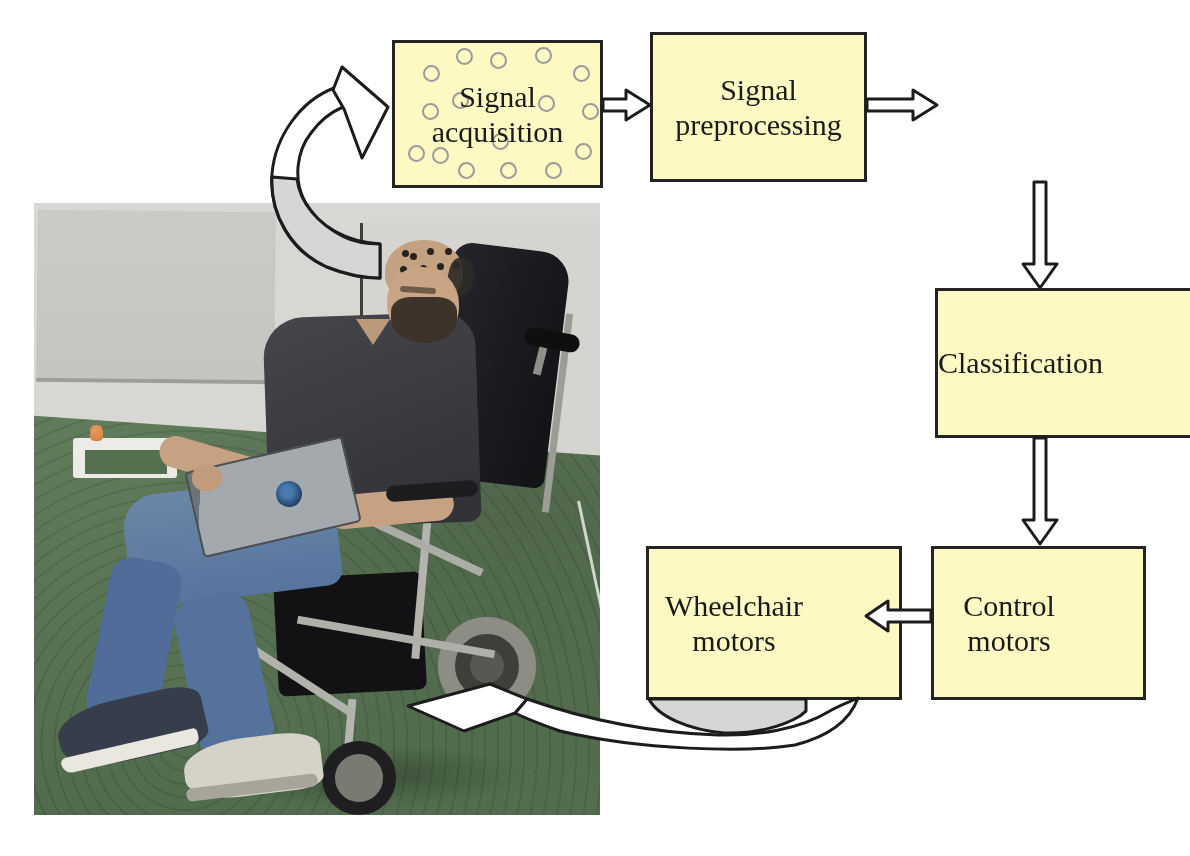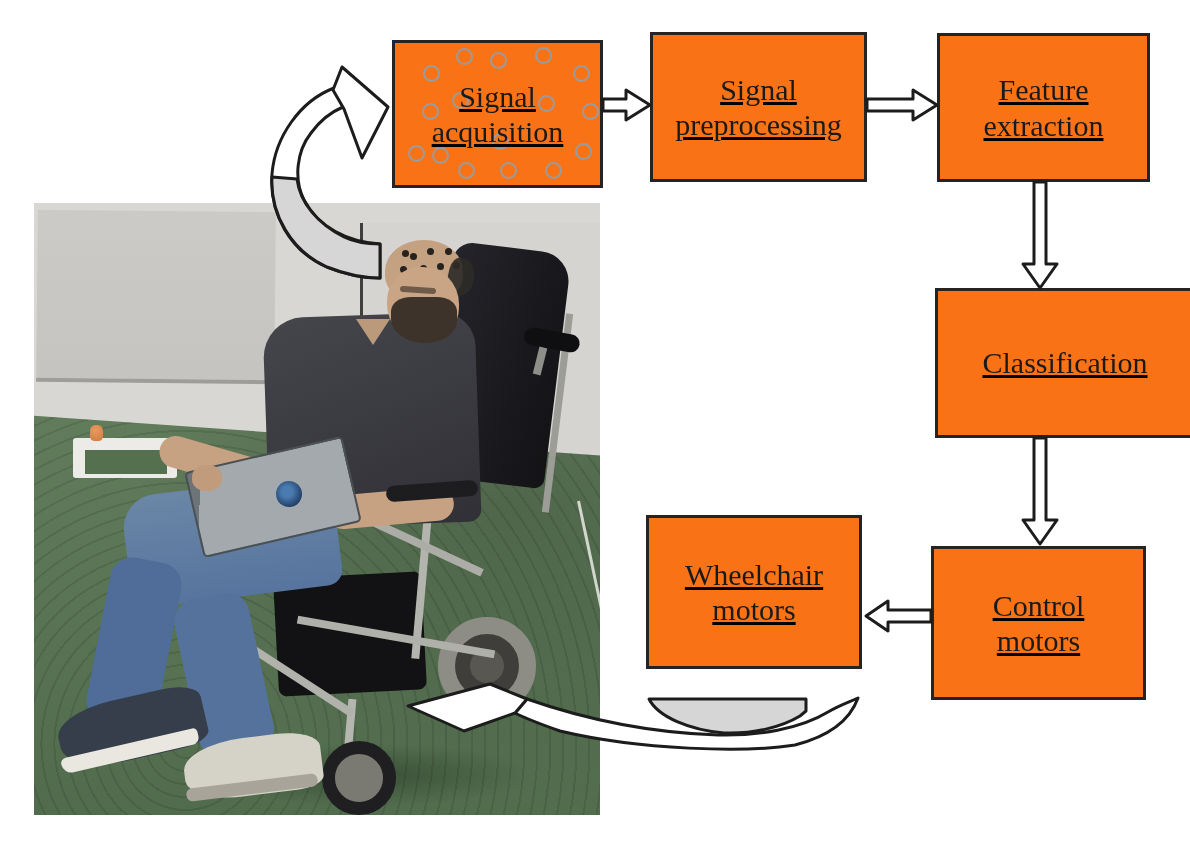--- a/index.html
+++ b/index.html
@@ -1,20 +1,20 @@
 <!DOCTYPE html>
 <html><head>
 <meta charset="utf-8">
 <style>
   html,body{margin:0;padding:0;background:#ffffff;}
   .stage{position:relative;width:1190px;height:856px;background:#ffffff;overflow:hidden;
          font-family:"Liberation Serif", serif;}
   
-  .box{position:absolute;background:#f97316;border:3px solid #242424;box-sizing:border-box;
-       display:flex;align-items:center;justify-content:center;z-index:2;text-decoration:underline;}
+  .box{position:absolute;background:#fef9c3;border:3px solid #242424;box-sizing:border-box;
+       display:flex;align-items:center;justify-content:flex-start;z-index:2;}
   .blabel{display:block;text-align:center;font-size:30px;line-height:1.18;color:#1a1a1a;z-index:2;position:relative;}
   .efield{position:absolute;inset:0;z-index:1;}
   .electrode{position:absolute;width:17px;height:17px;border:2.5px solid #9b9b9b;border-radius:50%;
              box-sizing:border-box;background:transparent;}
   
   .arrows{position:absolute;left:0;top:0;z-index:10;pointer-events:none;}
   
   .photo{position:absolute;left:34px;top:203px;width:566px;height:612px;background:#d8d7d4;
          overflow:hidden;z-index:1;}
   .photo *{position:absolute;box-sizing:border-box;}
@@ -130,30 +130,27 @@
         <div class="electrode" style="left: 180px; top: 100px;"></div>
         <div class="electrode" style="left: 63px; top: 119px;"></div>
         <div class="electrode" style="left: 105px; top: 119px;"></div>
         <div class="electrode" style="left: 150px; top: 119px;"></div>
       </div>
     <span class="blabel">Signal acquisition</span>
   </div>
   <div class="box" style="left:650px;top:32px;width:217px;height:150px">
     <span class="blabel">Signal preprocessing</span>
   </div>
-  <div class="box" style="left:937px;top:33px;width:213px;height:149px">
-    <span class="blabel" style="max-width:160px">Feature extraction</span>
-  </div>
   <div class="box" style="left:935px;top:288px;width:260px;height:150px">
     <span class="blabel">Classification</span>
   </div>
   <div class="box" style="left:931px;top:546px;width:215px;height:154px">
     <span class="blabel" style="max-width:150px">Control motors</span>
   </div>
-  <div class="box" style="left:646px;top:515px;width:216px;height:154px">
+  <div class="box" style="left:646px;top:546px;width:256px;height:154px">
     <span class="blabel" style="max-width:170px">Wheelchair motors</span>
   </div>
 
   <svg class="arrows" width="1190" height="856" viewBox="0 0 1190 856">
     <g fill="#ffffff" stroke="#1c1c1c" stroke-width="3" stroke-linejoin="round">
 
       <path d="M 334,88 C 300,101 275,137 272,174 C 269,213 290,251 327,267 C 347,275 364,278 380,278
                L 380,244 C 347,242 318,227 304,200 C 294,180 296,152 311,133 C 319,122 331,112 343,107 Z"></path>
       <path fill="#d6d6d6" d="M 272,177 L 297,179 C 300,203 318,224 344,237 C 356,243 369,244 380,244
                L 380,278 C 364,278 347,275 327,267 C 291,251 270,214 272,177 Z"></path>

